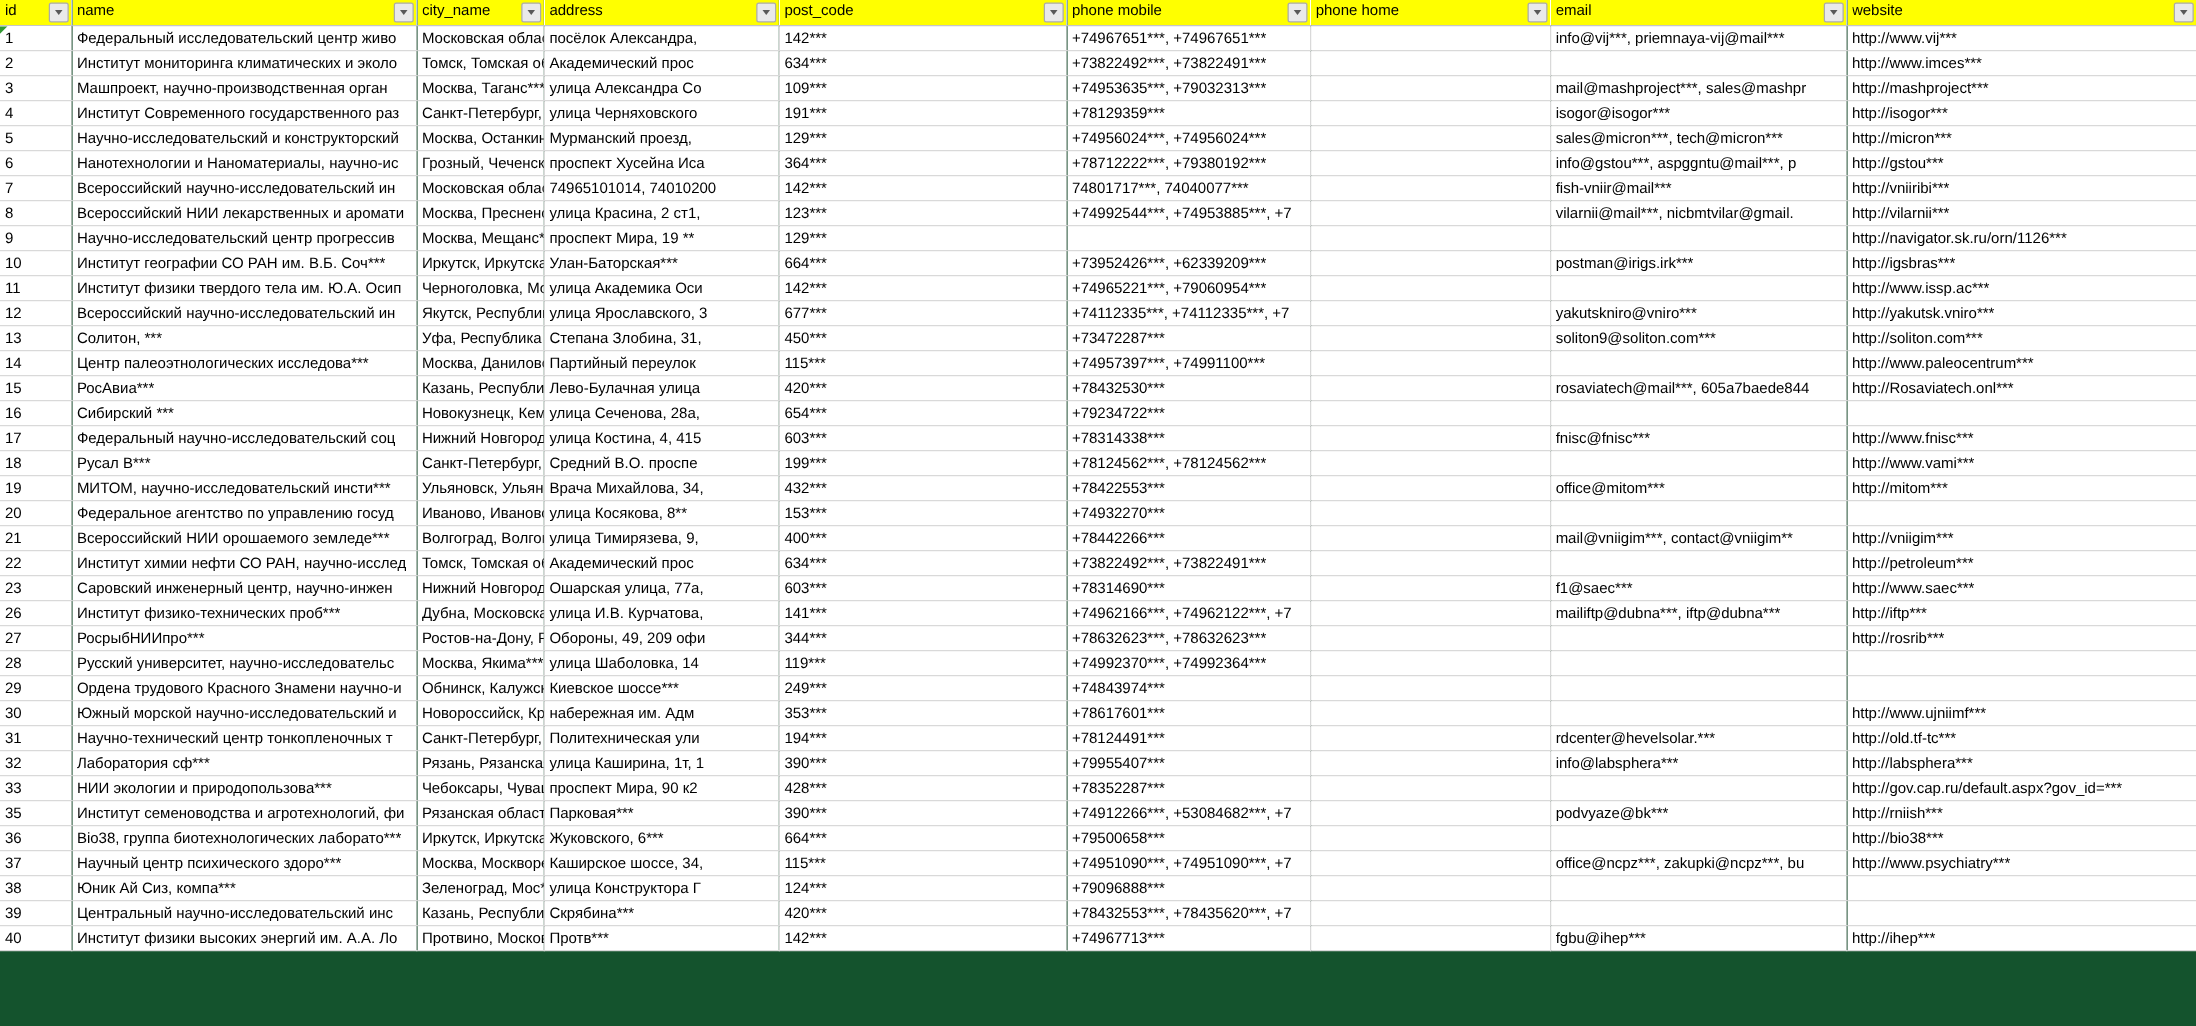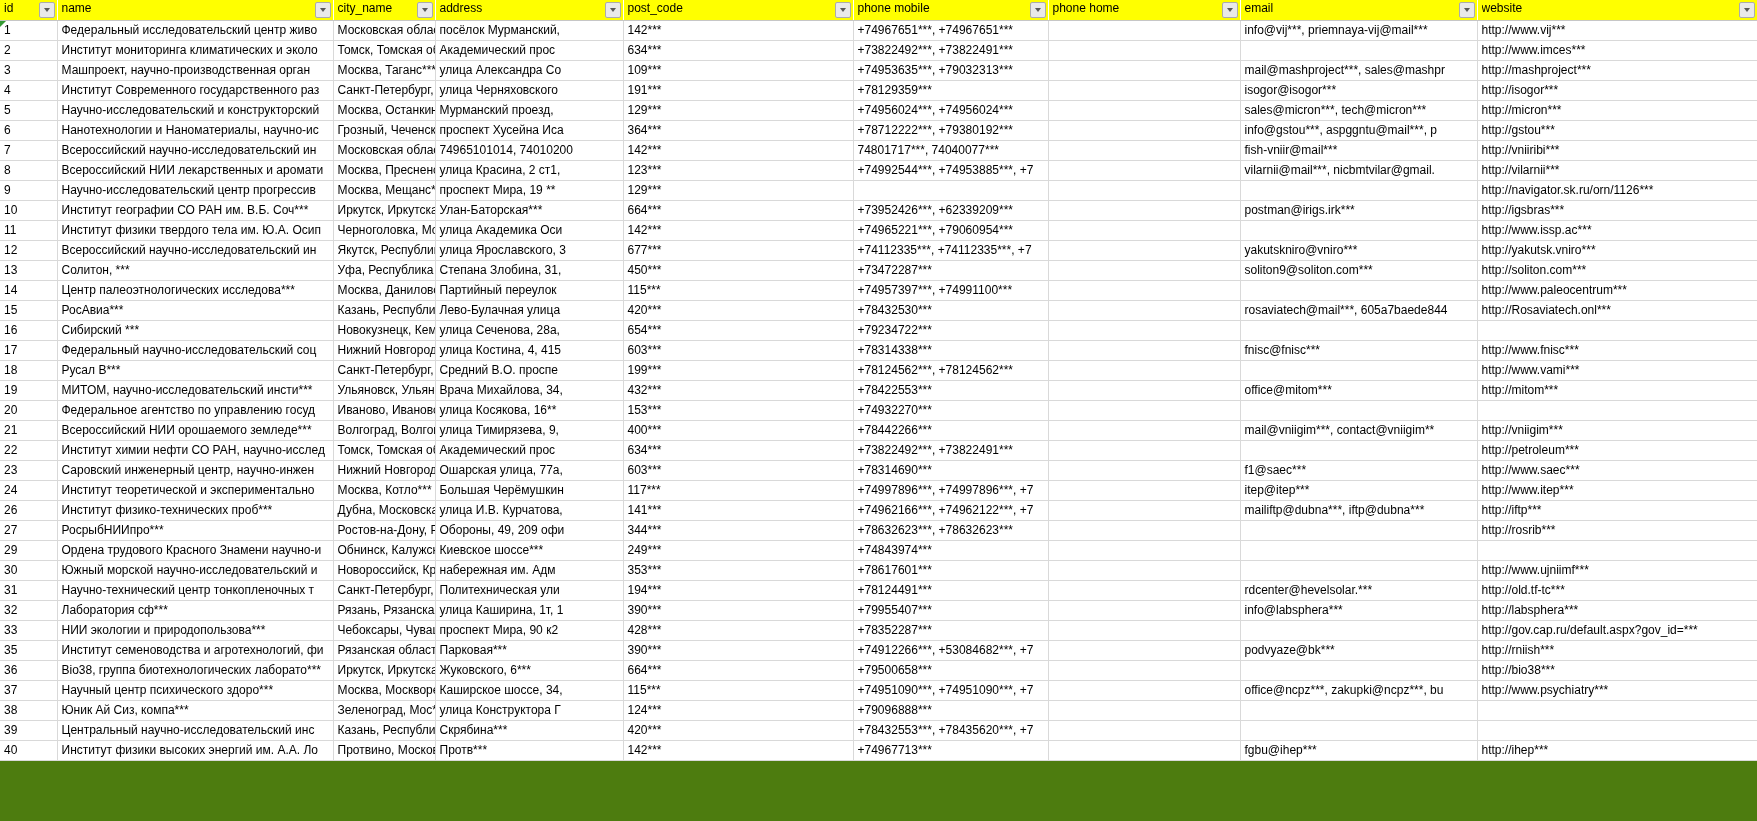--- a/index.html
+++ b/index.html
@@ -1,17 +1,17 @@
 <!DOCTYPE html>
 <html><head>
 <meta charset="utf-8">
 <style>
   html,body{margin:0;padding:0;background:#ffffff;}
   body{font-family:"Liberation Sans","DejaVu Sans",sans-serif;font-size:12px;color:#000;}
-  #sheet{width:1757px;height:821px;overflow:hidden;background:#4d7c0f;position:relative;}
+  #sheet{width:1757px;height:821px;overflow:hidden;background:#14532d;position:relative;}
   table{border-collapse:collapse;table-layout:fixed;width:1757px;}
   th,td{height:20px;box-sizing:border-box;padding:0 2px 1px 4px;white-space:nowrap;
         overflow:hidden;text-align:left;font-weight:normal;vertical-align:middle;}
   td{border-right:1px solid #d9d9d9;border-bottom:1px solid #d9d9d9;background:#fff;}
   th{background:#ffff00;border-right:1px solid #ffffff;border-bottom:1px solid #c6c6c6;
      position:relative;padding-right:20px;}
   th .lbl{display:inline-block;max-width:100%;overflow:hidden;white-space:nowrap;}
   .filter-btn{position:absolute;top:2px;right:2px;width:16px;height:16px;
      background:#e9e9e9;border:1px solid #ababab;border-radius:2px;
      display:flex;align-items:center;justify-content:center;cursor:pointer;box-sizing:border-box;}
@@ -66,21 +66,21 @@
           <th><span class="lbl">website</span><span class="filter-btn">
               <span class="arrow"></span>
             </span></th>
         </tr>
     </thead>
     <tbody>
         <tr>
           <td class="has-flag">1<span class="flag"></span></td>
           <td>Федеральный исследовательский центр живо</td>
           <td>Московская область</td>
-          <td>посёлок Мурманский,</td>
+          <td>посёлок Александра,</td>
           <td>142***</td>
           <td>+74967651***, +74967651***</td>
           <td></td>
           <td>info@vij***, priemnaya-vij@mail***</td>
           <td>http://www.vij***</td>
         </tr>
         <tr>
           <td>2</td>
           <td>Институт мониторинга климатических и эколо</td>
           <td>Томск, Томская обл</td>
@@ -275,21 +275,21 @@
           <td>432***</td>
           <td>+78422553***</td>
           <td></td>
           <td>office@mitom***</td>
           <td>http://mitom***</td>
         </tr>
         <tr>
           <td>20</td>
           <td>Федеральное агентство по управлению госуд</td>
           <td>Иваново, Ивановск</td>
-          <td>улица Косякова, 16**</td>
+          <td>улица Косякова, 8**</td>
           <td>153***</td>
           <td>+74932270***</td>
           <td></td>
           <td></td>
           <td></td>
         </tr>
         <tr>
           <td>21</td>
           <td>Всероссийский НИИ орошаемого земледе***</td>
           <td>Волгоград, Волгогр</td>
@@ -316,31 +316,20 @@
           <td>Саровский инженерный центр, научно-инжен</td>
           <td>Нижний Новгород,</td>
           <td>Ошарская улица, 77а,</td>
           <td>603***</td>
           <td>+78314690***</td>
           <td></td>
           <td>f1@saec***</td>
           <td>http://www.saec***</td>
         </tr>
         <tr>
-          <td>24</td>
-          <td>Институт теоретической и экспериментально</td>
-          <td>Москва, Котло***</td>
-          <td>Большая Черёмушкин</td>
-          <td>117***</td>
-          <td>+74997896***, +74997896***, +7</td>
-          <td></td>
-          <td>itep@itep***</td>
-          <td>http://www.itep***</td>
-        </tr>
-        <tr>
           <td>26</td>
           <td>Институт физико-технических проб***</td>
           <td>Дубна, Московская</td>
           <td>улица И.В. Курчатова,</td>
           <td>141***</td>
           <td>+74962166***, +74962122***, +7</td>
           <td></td>
           <td>mailiftp@dubna***, iftp@dubna***</td>
           <td>http://iftp***</td>
         </tr>
@@ -349,20 +338,31 @@
           <td>РосрыбНИИпро***</td>
           <td>Ростов-на-Дону, Ро</td>
           <td>Обороны, 49, 209 офи</td>
           <td>344***</td>
           <td>+78632623***, +78632623***</td>
           <td></td>
           <td></td>
           <td>http://rosrib***</td>
         </tr>
         <tr>
+          <td>28</td>
+          <td>Русский университет, научно-исследовательс</td>
+          <td>Москва, Якима***</td>
+          <td>улица Шаболовка, 14</td>
+          <td>119***</td>
+          <td>+74992370***, +74992364***</td>
+          <td></td>
+          <td></td>
+          <td></td>
+        </tr>
+        <tr>
           <td>29</td>
           <td>Ордена трудового Красного Знамени научно-и</td>
           <td>Обнинск, Калужска</td>
           <td>Киевское шоссе***</td>
           <td>249***</td>
           <td>+74843974***</td>
           <td></td>
           <td></td>
           <td></td>
         </tr>

